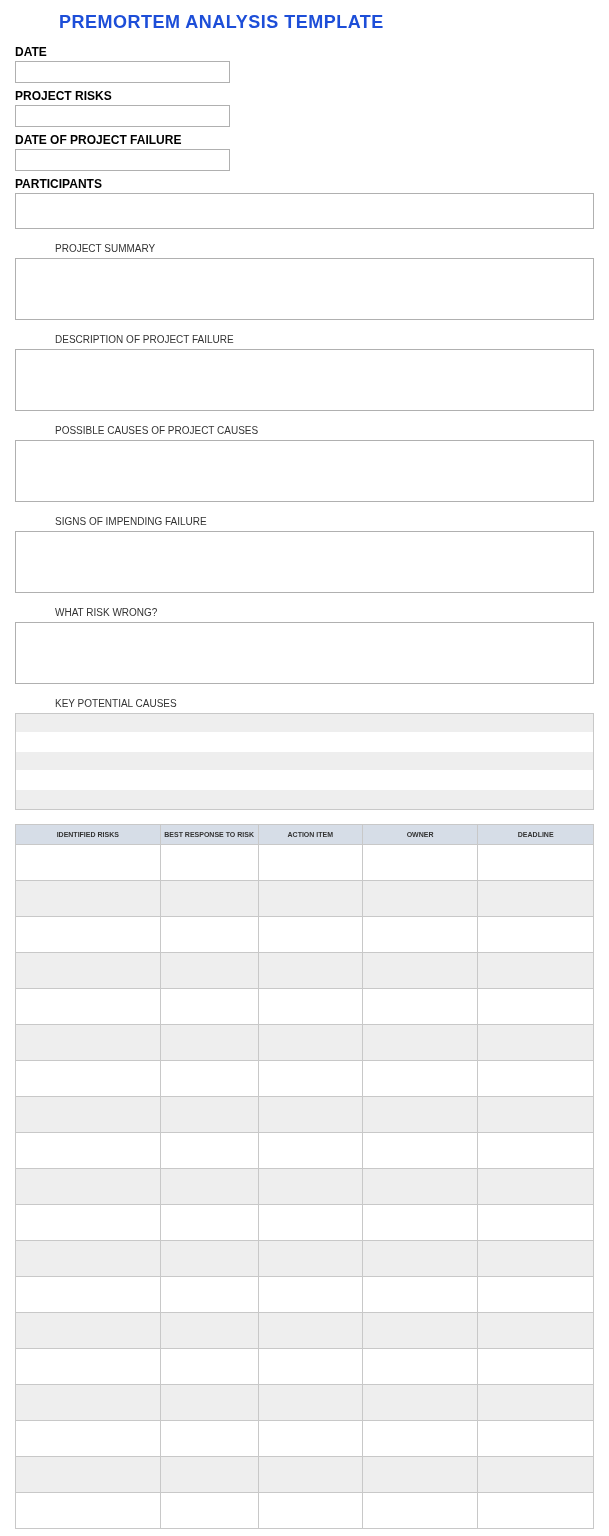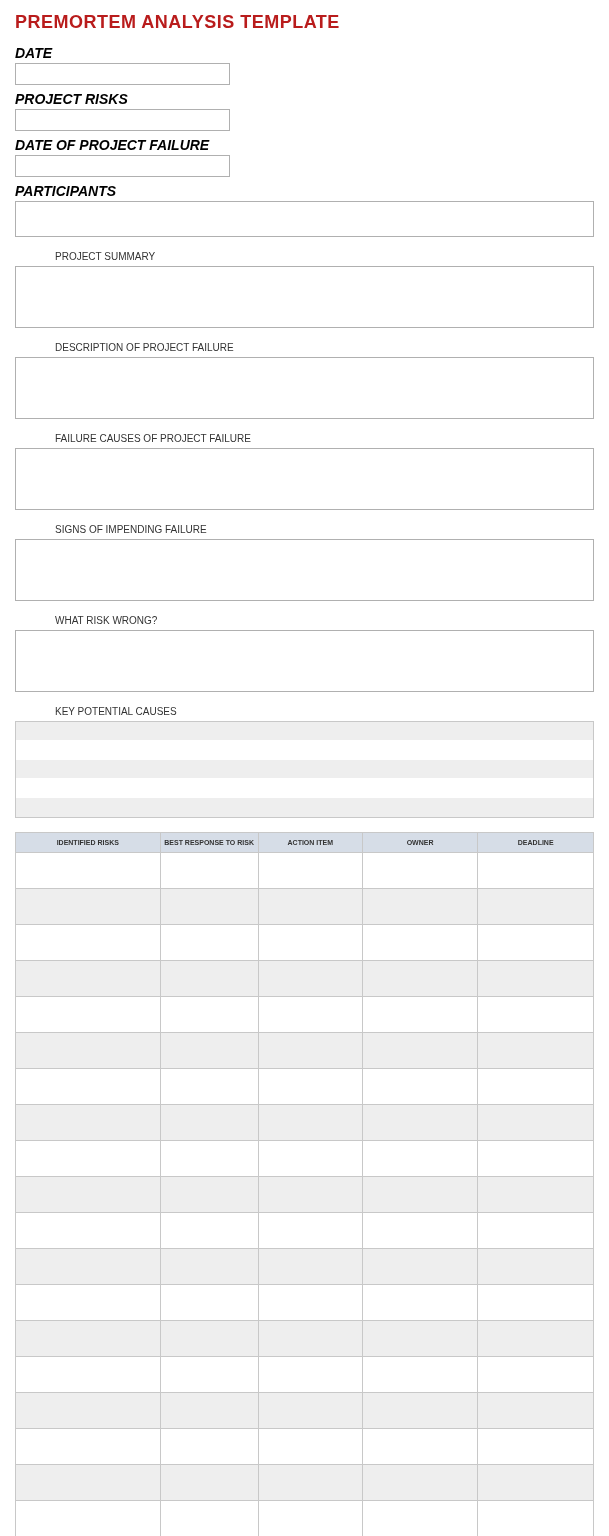--- a/index.html
+++ b/index.html
@@ -6,34 +6,34 @@
   body {
     width: 609px;
     background: #fff;
     font-family: Arial, Helvetica, sans-serif;
     padding: 12px 15px 30px 15px;
     color: #333;
   }
   .page-title {
     font-size: 18px;
     font-weight: bold;
-    color: #b91c1c;
+    color: #1d4ed8;
     letter-spacing: 0.5px;
     margin-bottom: 12px;
+    margin-left: 44px;
   }
   .small-field {
     margin-bottom: 6px;
   }
   .small-label {
-    font-size: 14px;
+    font-size: 12px;
     font-weight: bold;
     color: #000;
     margin-bottom: 2px;
     display: block;
-    font-style: italic;
   }
   .small-input {
     width: 215px;
     height: 22px;
     border: 1px solid #b0b0b0;
     background: #fff;
   }
   .wide-input {
     width: 100%;
     height: 36px;
@@ -129,21 +129,21 @@
   <span class="section-label">PROJECT SUMMARY</span>
   <div class="textarea"></div>
 </div>
 
 <div class="section">
   <span class="section-label">DESCRIPTION OF PROJECT FAILURE</span>
   <div class="textarea"></div>
 </div>
 
 <div class="section">
-  <span class="section-label">FAILURE CAUSES OF PROJECT FAILURE</span>
+  <span class="section-label">POSSIBLE CAUSES OF PROJECT CAUSES</span>
   <div class="textarea"></div>
 </div>
 
 <div class="section">
   <span class="section-label">SIGNS OF IMPENDING FAILURE</span>
   <div class="textarea"></div>
 </div>
 
 <div class="section">
   <span class="section-label">WHAT RISK WRONG?</span>

